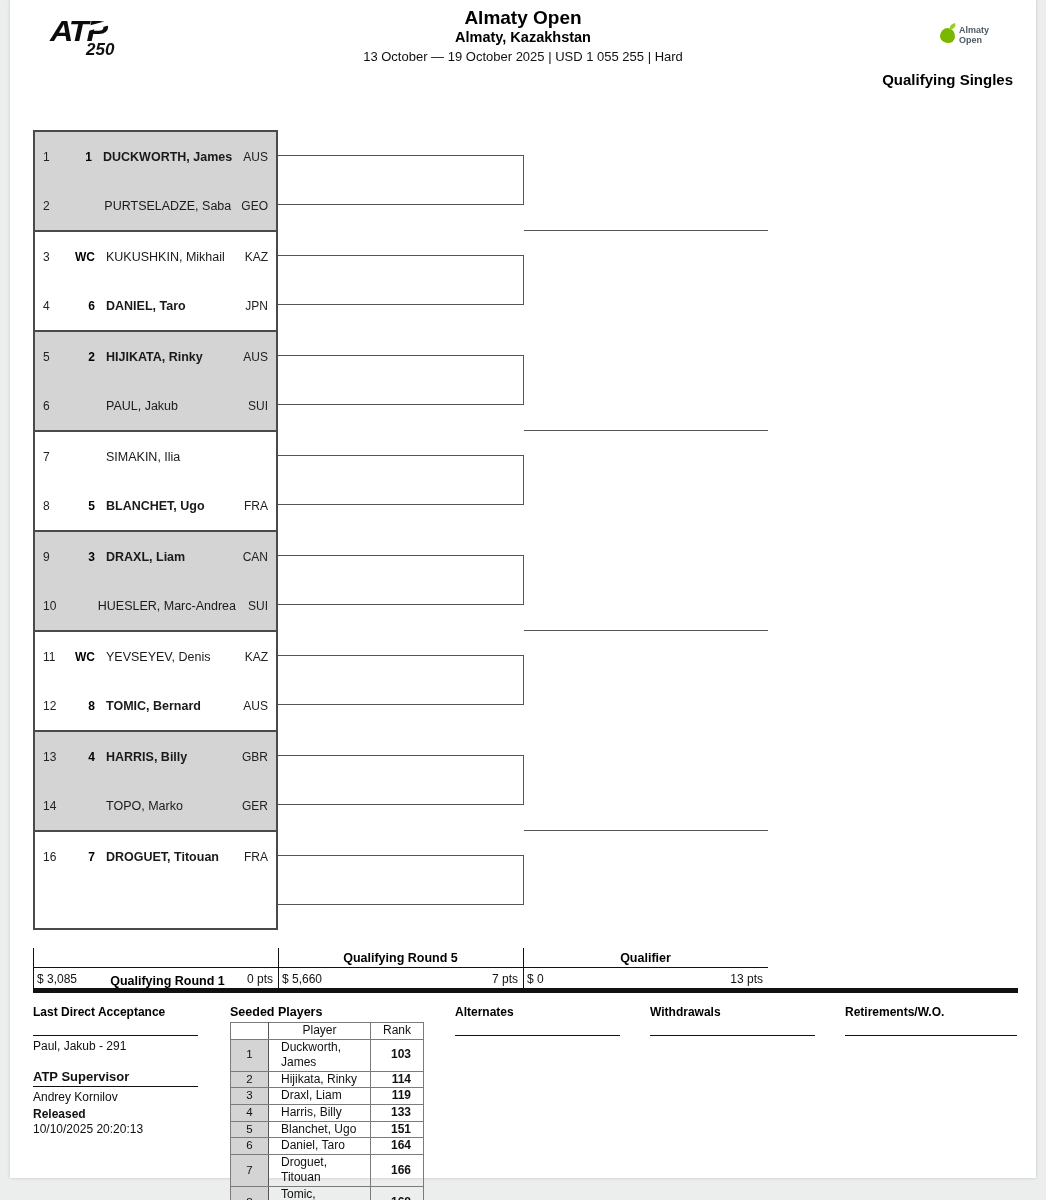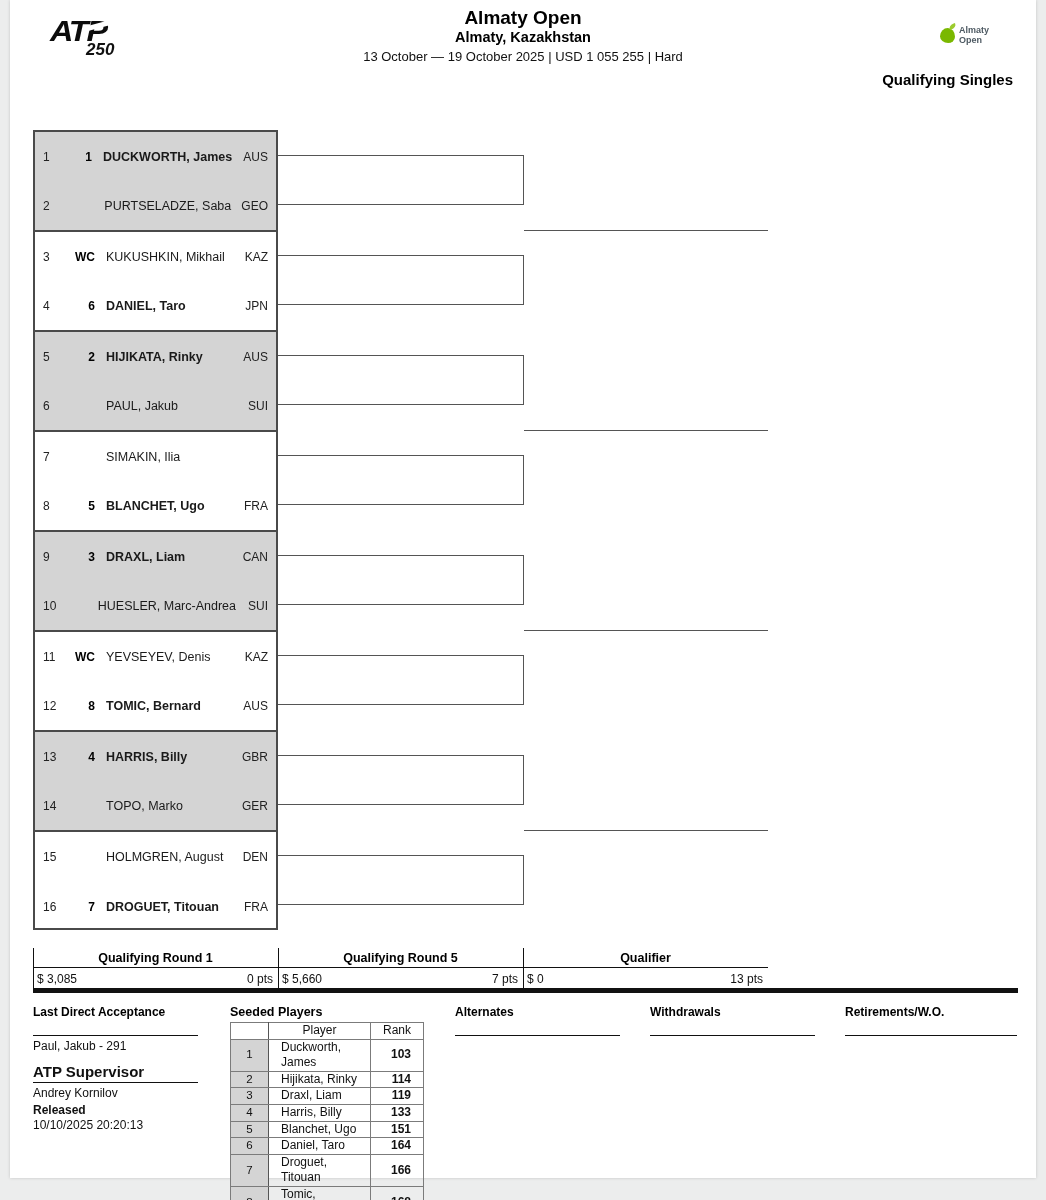--- a/index.html
+++ b/index.html
@@ -128,22 +128,22 @@
     position: absolute; left: 33px; top: 988px; width: 985px; height: 5px; background: #111;
   }
 
   
   .fsec { position: absolute; font-size: 12px; color: #111; }
   .fsec .fhead {
     font-size: 12px; font-weight: bold; color: #000;
     border-bottom: 1.5px solid #111; padding-bottom: 16px; display: block;
   }
   .fsec .fline { display: block; margin-top: 3px; font-size: 12px; color: #111; }
-  .fsec .fbold { display: block; font-weight: bold; font-size: 15px;
-                 border-bottom: 1.5px solid #111; padding-bottom: 2px; margin-top: 10px; }
+  .fsec .fbold { display: block; font-weight: bold; font-size: 13px;
+                 border-bottom: 1.5px solid #111; padding-bottom: 2px; margin-top: 16px; }
 
   
   .seedwrap { position: absolute; left: 230px; top: 1005px; width: 194px; }
   .seedwrap .shead {
     font-size: 12.5px; font-weight: bold; color: #000; margin-bottom: 3px;
   }
   table.seeds {
     border-collapse: collapse; width: 194px;
     border: 1.5px solid #333; font-size: 12px;
   }
@@ -264,26 +264,20 @@
         <span class="p-num">13</span>
         <span class="p-seed">4</span>
         <span class="p-name bold">HARRIS, Billy</span>
         <span class="p-ctry">GBR</span>
       </div>
       <div class="prow shade bandend">
         <span class="p-num">14</span>
         <span class="p-seed"></span>
         <span class="p-name">TOPO, Marko</span>
         <span class="p-ctry">GER</span>
-      </div>
-      <div class="prow">
-        <span class="p-num">15</span>
-        <span class="p-seed"></span>
-        <span class="p-name">HOLMGREN, August</span>
-        <span class="p-ctry">DEN</span>
       </div>
       <div class="prow">
         <span class="p-num">16</span>
         <span class="p-seed">7</span>
         <span class="p-name bold">DROGUET, Titouan</span>
         <span class="p-ctry">FRA</span>
       </div>
     </div>
 
   <div id="brackets">
@@ -298,21 +292,21 @@
       <div class="r2line" style="left: 524px; top: 230px; width: 244px;"></div>
       <div class="r2line" style="left: 524px; top: 430px; width: 244px;"></div>
       <div class="r2line" style="left: 524px; top: 630px; width: 244px;"></div>
       <div class="r2line" style="left: 524px; top: 830px; width: 244px;"></div>
     </div>
 
   <div class="rbar" id="round-bar">
       <div class="hline" style="top: 19px;"></div>
       <div class="hline" style="top: 41px; border-top-width: 1px;"></div>
       <div class="vline" style="left: 0px;"></div>
-      <div class="rtitle" style="left: 0px; width: 245px;">Qualifying Round 1</div>
+      <div class="rtitle" style="left: 12px; width: 245px; margin-top: 23px;">Qualifying Round 1</div>
       <div class="rmoney" style="left: 4px;">$ 3,085</div>
       <div class="rpts" style="left: 0px; width: 240px;">0 pts</div>
       <div class="vline" style="left: 245px;"></div>
       <div class="rtitle" style="left: 245px; width: 245px;">Qualifying Round 5</div>
       <div class="rmoney" style="left: 249px;">$ 5,660</div>
       <div class="rpts" style="left: 245px; width: 240px;">7 pts</div>
       <div class="vline" style="left: 490px;"></div>
       <div class="rtitle" style="left: 490px; width: 245px;">Qualifier</div>
       <div class="rmoney" style="left: 494px;">$ 0</div>
       <div class="rpts" style="left: 490px; width: 240px;">13 pts</div>

